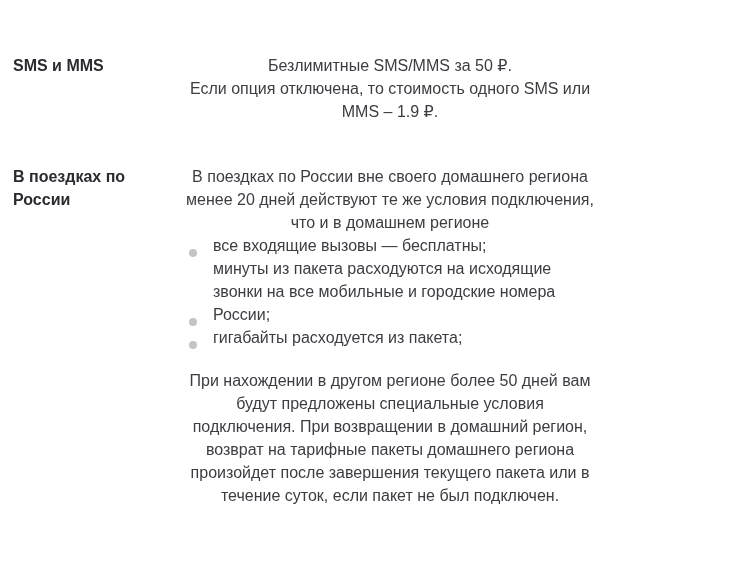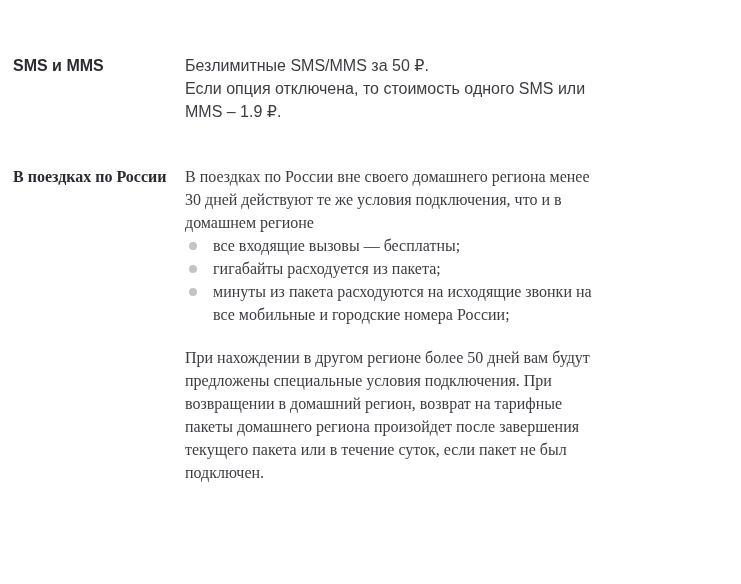--- a/index.html
+++ b/index.html
@@ -16,40 +16,41 @@
     font-family:"Liberation Sans","DejaVu Sans",sans-serif;
     color:var(--body-text);
     font-size:16px;line-height:23px;
   }
   .page{
     width:599px;height:584px;
     padding:10px 4px 16px 13px;
     margin-top:44px;
   }
   .row{display:flex;align-items:flex-start;}
-  .row + .row{margin-top:42px;font-family:Liberation Serif, serif;}
+  .row + .row{margin-top:42px;}
   .label{
     flex:0 0 172px;width:172px;
     margin:0;padding:0;
     font-size:16px;line-height:23px;
     font-weight:700;
     color:var(--heading-text);
   }
   .content{flex:1 1 auto;min-width:0;}
   .content p{
     margin:0;
     white-space:pre-line;
+    text-align:center;
   }
   .content p.spaced{margin-top:28px;}
   .content p.closing{margin-top:20px;}
   ul.conditions{
     list-style:none;margin:0;padding:0;
   }
   ul.conditions li{
-    display:flex;align-items:flex-start;
+    display:flex;align-items:flex-end;
   }
   .dot{
     flex:0 0 8px;width:8px;height:8px;
     margin:8px 0 0 4px;
     border-radius:50%;
     background:var(--bullet);
   }
   .li-text{
     padding-left:16px;
     white-space:pre-line;
@@ -64,32 +65,32 @@
     <h2 class="label">SMS и MMS</h2>
     <div class="content">
       <p>Безлимитные SMS/MMS за 50 ₽.
 Если опция отключена, то стоимость одного SMS или MMS – 1.9 ₽.</p>
     </div>
   </section>
 
   <section class="row">
     <h2 class="label">В поездках по России</h2>
     <div class="content">
-      <p>В поездках по России вне своего домашнего региона менее 30 дней действуют те же условия подключения, что и в домашнем регионе</p>
+      <p>В поездках по России вне своего домашнего региона менее 20 дней действуют те же условия подключения, что и в домашнем регионе</p>
       <ul class="conditions">
         <li>
           <span class="dot"></span>
           <span class="li-text">все входящие вызовы — бесплатны;</span>
         </li>
         <li>
           <span class="dot"></span>
-          <span class="li-text">гигабайты расходуется из пакета;</span>
+          <span class="li-text">минуты из пакета расходуются на исходящие звонки на все мобильные и городские номера России;</span>
         </li>
         <li>
           <span class="dot"></span>
-          <span class="li-text">минуты из пакета расходуются на исходящие звонки на все мобильные и городские номера России;</span>
+          <span class="li-text">гигабайты расходуется из пакета;</span>
         </li>
       </ul>
       <p class="closing">При нахождении в другом регионе более 50 дней вам будут предложены специальные условия подключения. При возвращении в домашний регион, возврат на тарифные пакеты домашнего региона произойдет после завершения текущего пакета или в течение суток, если пакет не был подключен.</p>
     </div>
   </section>
 
 </main>
 
 </body></html>

